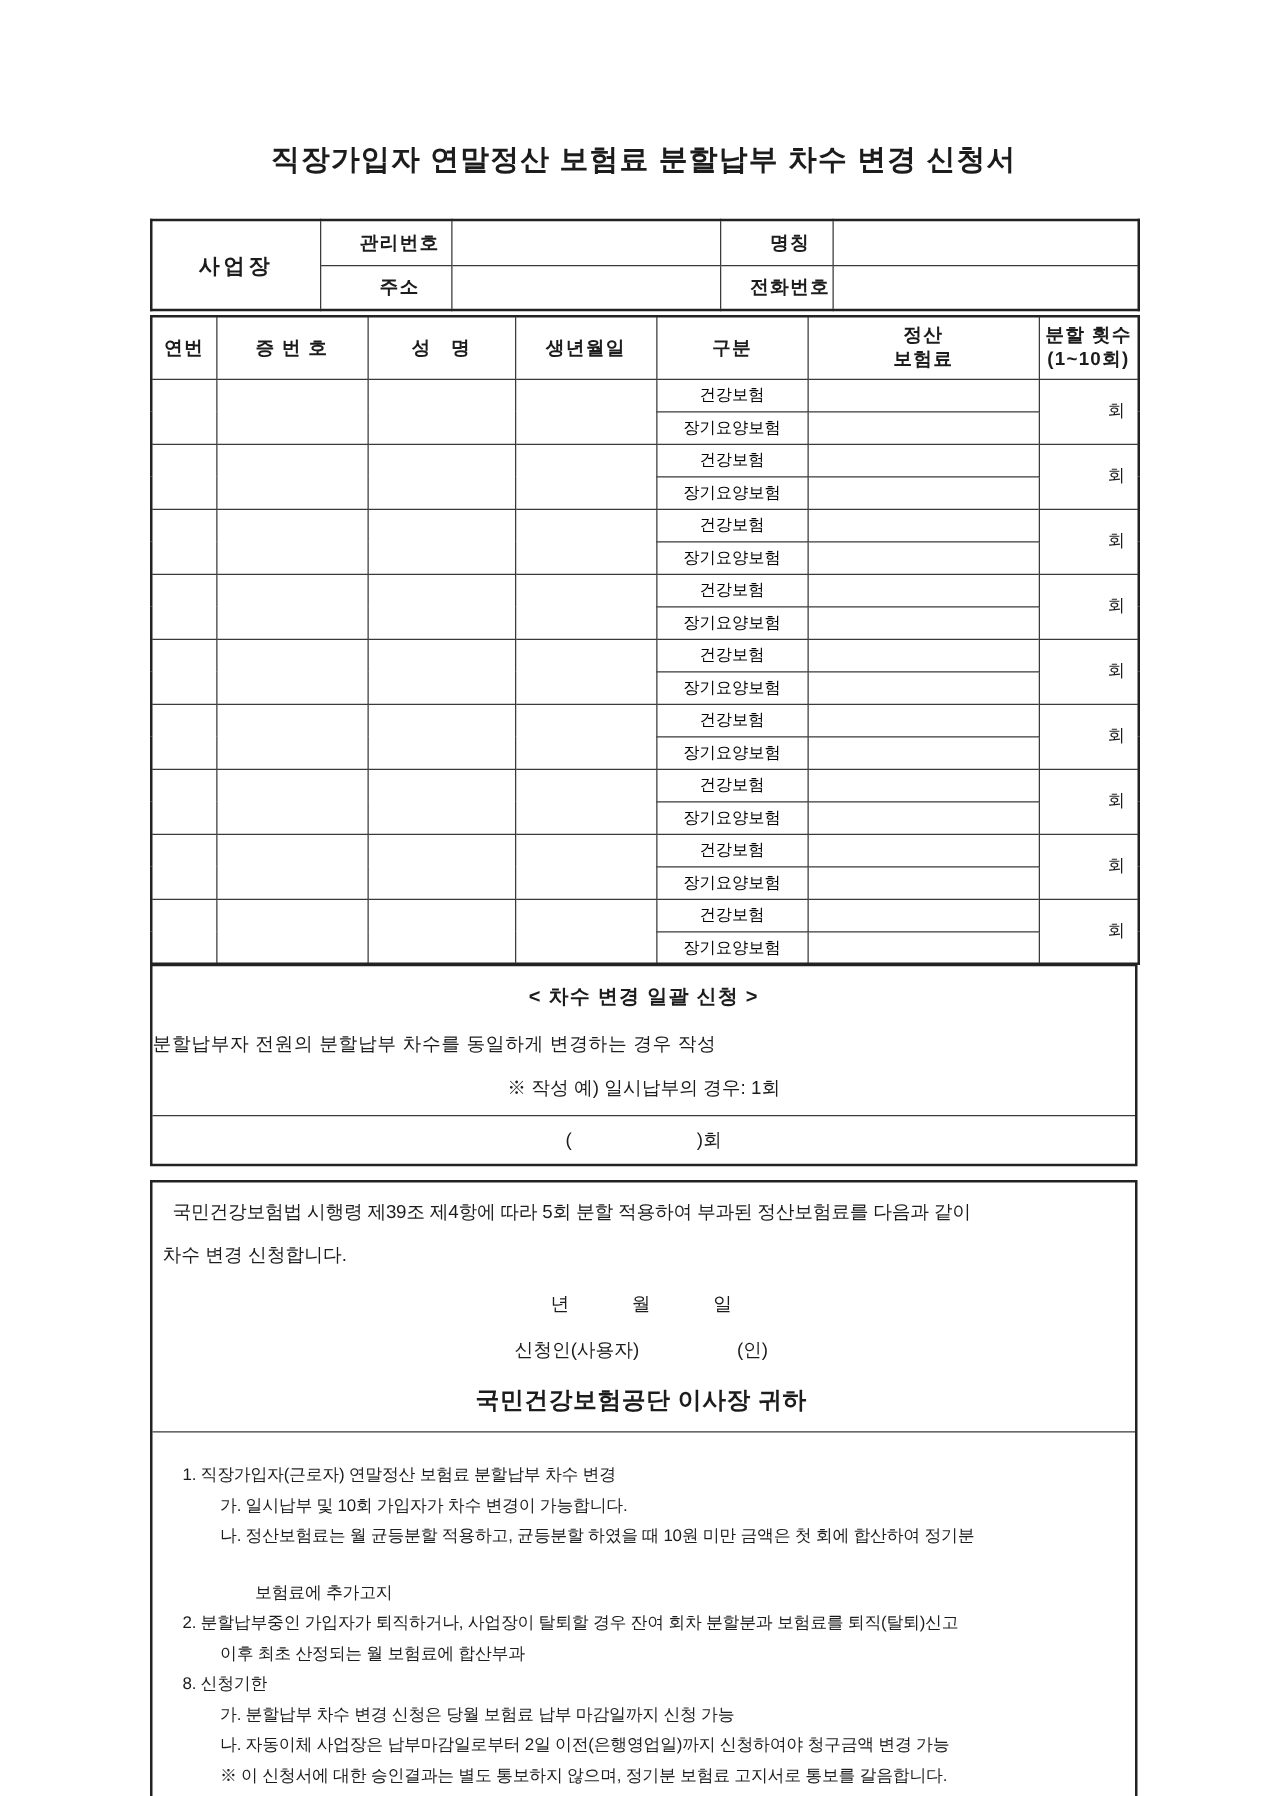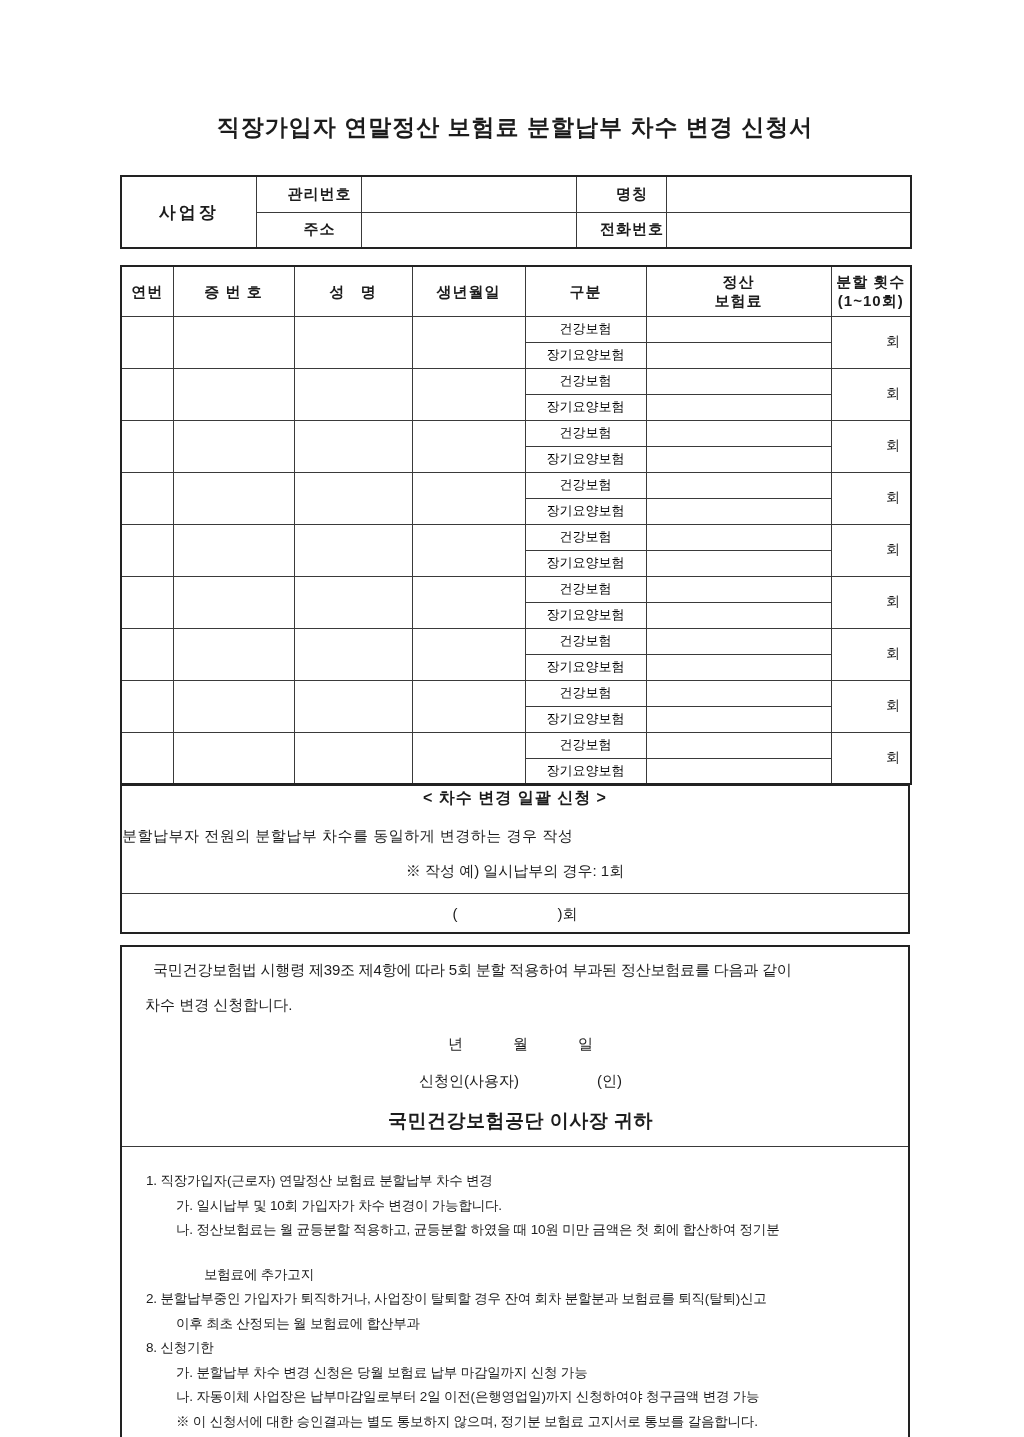--- a/index.html
+++ b/index.html
@@ -24,45 +24,45 @@
   table { border-collapse: collapse; table-layout: fixed; width: 790px; }
   td, th { border: 1px solid #3a3a3a; font-weight: 400; }
 
   
   .workplace-table { border: 2px solid #222; }
   .workplace-table td { height: 36px; font-size: 15px; text-align: center; vertical-align: middle; }
   .workplace-table .wp-head { font-size: 17px; font-weight: 700; letter-spacing: 3px; }
   .workplace-table .wp-label { font-weight: 700; letter-spacing: 1px; padding-left: 22px; }
 
   
-  .members-table { border: 2px solid #222; margin-top: 16px; }
+  .members-table { border: 2px solid #222; margin-top: 3px; }
   .members-table th {
     height: 50px; font-size: 15px; font-weight: 700;
     text-align: center; vertical-align: middle;
     white-space: pre-wrap; line-height: 19px; letter-spacing: 1px;
   }
   .members-table td { height: 26px; vertical-align: middle; }
   .members-table .cat-cell { font-size: 13px; text-align: center; color: #000000; }
   .members-table .count-cell { font-size: 14px; text-align: right; padding-right: 10px; }
 
   
   .bulk-box { border: 2px solid #222; border-top-width: 1px; }
-  .bulk-heading { text-align: center; font-size: 16px; font-weight: 700; letter-spacing: 1px; padding-top: 2px; }
+  .bulk-heading { text-align: center; font-size: 16px; font-weight: 700; letter-spacing: 1px; padding-top: 14px; }
   .bulk-desc    { text-align: left; font-size: 15px; padding-top: 18px; letter-spacing: 0.5px; }
   .bulk-example { text-align: center; font-size: 15px; padding: 16px 0 12px 0; }
   .bulk-input-row {
     border-top: 1px solid #3a3a3a;
     text-align: center; font-size: 15px;
     height: 39px; line-height: 39px;
     white-space: pre;
   }
 
   
   .statement-box { border: 2px solid #222; margin-top: 11px; }
-  .decl { padding: 14px 12px 12px 23px; font-size: 15px; }
+  .decl { padding: 14px 12px 12px 8px; font-size: 15px; }
   .decl-line1 { padding-left: 8px; white-space: nowrap; letter-spacing: -0.2px; }
   .decl-line2 { margin-top: 16px; }
   .decl-date  { text-align: center; margin-top: 20px; white-space: pre; }
   .decl-applicant { display: flex; justify-content: center; gap: 78px; margin-top: 18px; }
   .decl-recipient { text-align: center; font-weight: 700; font-size: 19px; margin-top: 17px; letter-spacing: 0.5px; }
 
   .notes { border-top: 1px solid #3a3a3a; padding: 22px 8px 8px 8px; font-size: 13.5px; }
   .note-line { line-height: 24.5px; white-space: nowrap; letter-spacing: -0.2px; }
   .ind-0 { padding-left: 16px; }
   .ind-1 { padding-left: 46px; }

